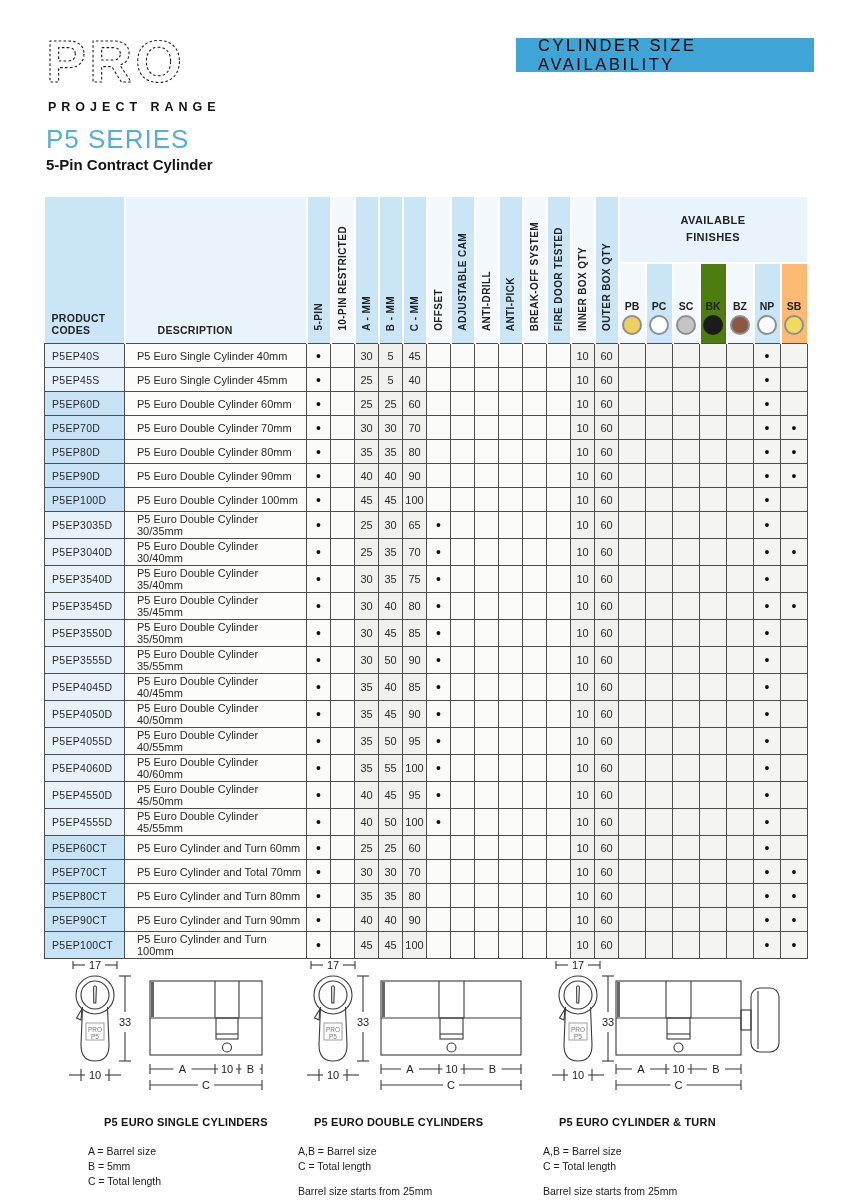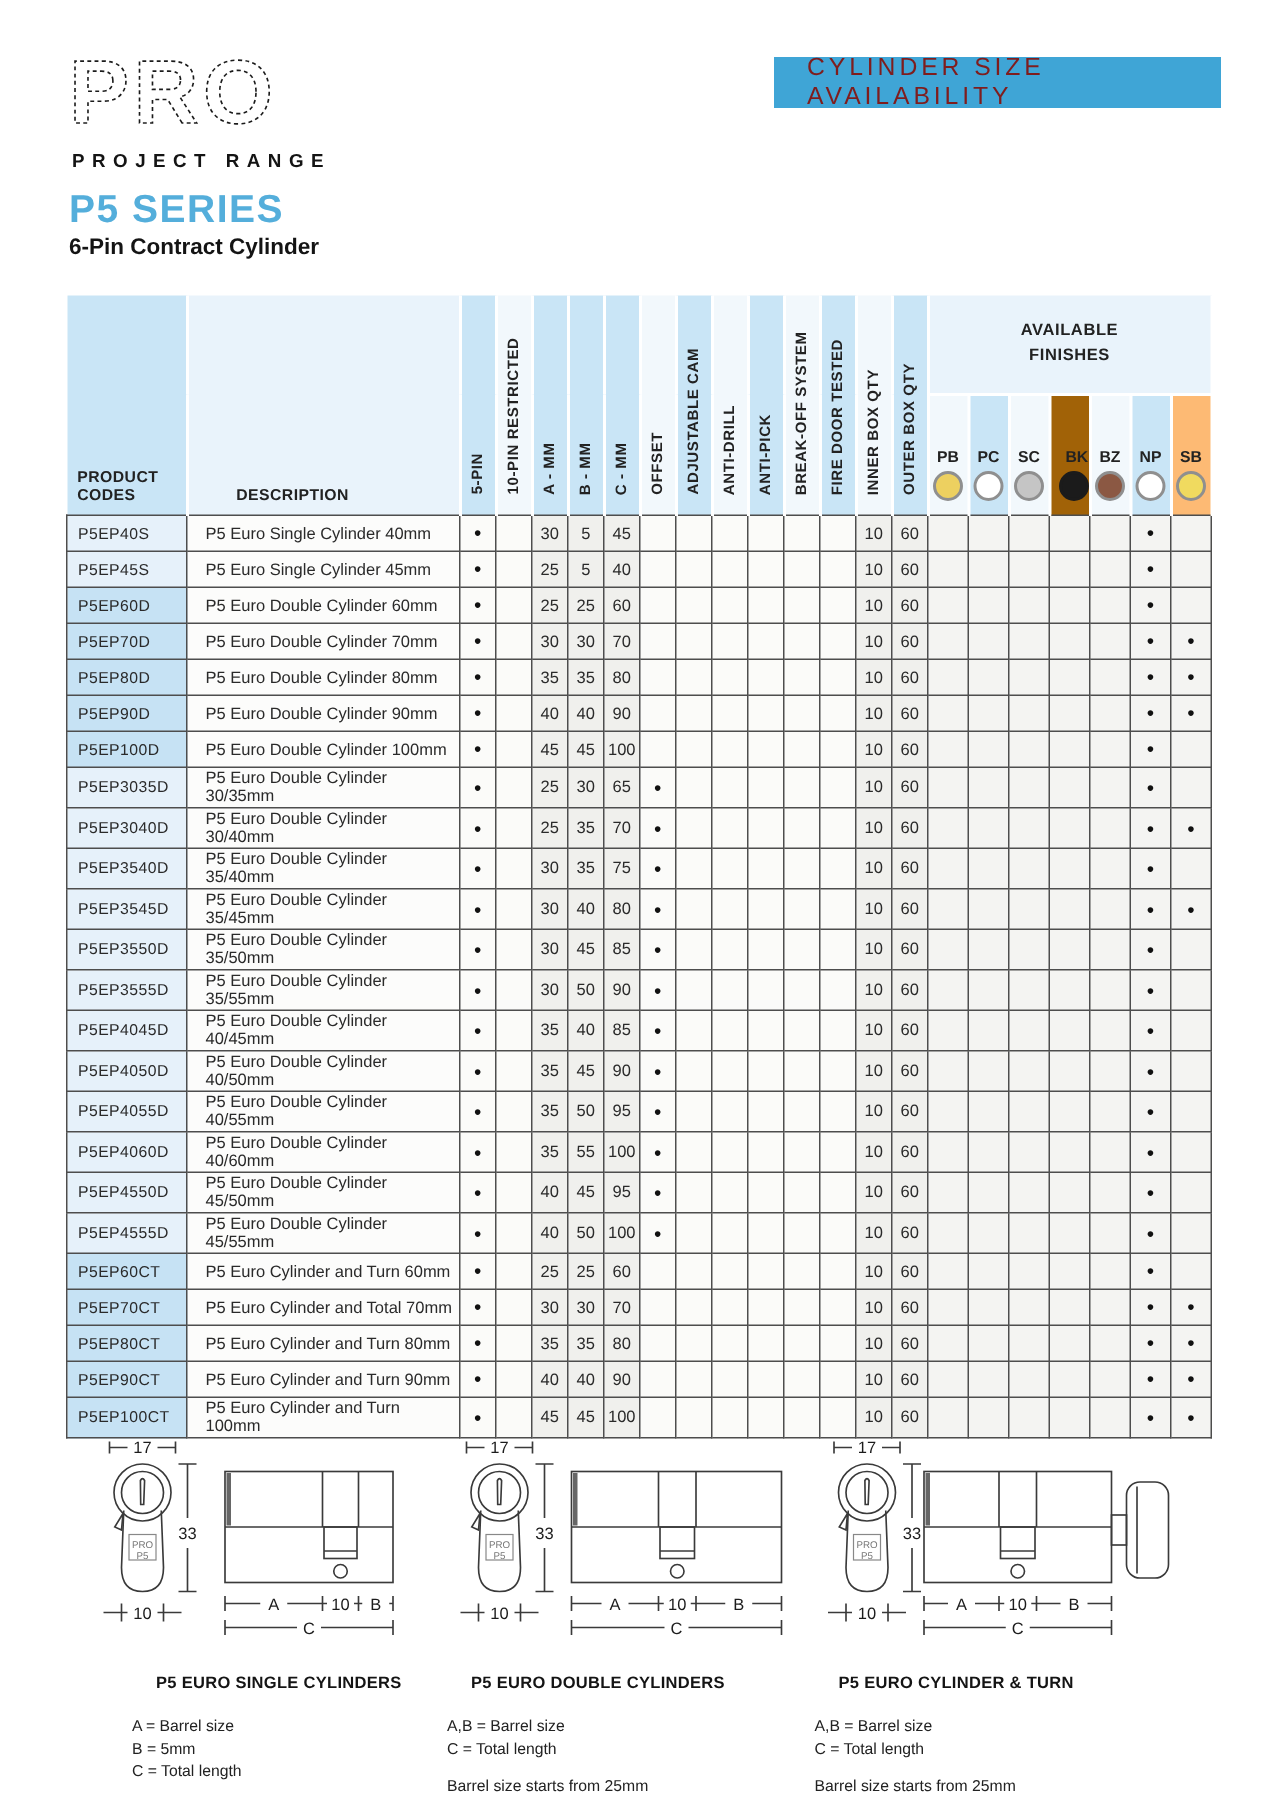--- a/index.html
+++ b/index.html
@@ -4,22 +4,22 @@
 <style>
   html,body{margin:0;padding:0;}
   body{width:849px;height:1200px;position:relative;background:#ffffff;
        font-family:"Liberation Sans",sans-serif;color:#222;overflow:hidden;}
   .abs{position:absolute;}
 
   
   #logo{left:44px;top:28px;width:220px;}
   #logo-sub{left:48px;top:100px;font-size:12.5px;font-weight:bold;letter-spacing:5px;color:#141414;}
   #banner{left:516px;top:38px;width:298px;height:34px;display:flex;align-items:center;padding-left:22px;box-sizing:border-box;}
-  #banner span{color:#7f1d1d;font-size:16.5px;letter-spacing:2.6px;font-weight:400;}
-  #series-title{left:46px;top:124px;font-size:26px;letter-spacing:1px;font-weight:700;}
+  #banner span{color:#000000;font-size:16.5px;letter-spacing:2.6px;font-weight:400;}
+  #series-title{left:46px;top:124px;font-size:26px;letter-spacing:1px;font-weight:400;}
   #series-subtitle{left:46px;top:156px;font-size:15px;font-weight:bold;color:#141414;}
 
   
   #tbl-wrap{left:44px;top:197px;}
   table{border-collapse:collapse;table-layout:fixed;width:763px;}
   thead th{padding:0;font-weight:bold;border-right:2px solid #fff;}
   th.th-codes{vertical-align:bottom;text-align:left;padding:0 4px 7px 7px;font-size:10.5px;letter-spacing:.3px;}
   th.th-desc{vertical-align:bottom;text-align:left;padding:0 4px 7px 12px;font-size:10.5px;letter-spacing:.3px;}
   th.th-vert{vertical-align:bottom;text-align:center;padding-bottom:8px;height:138px;}
   .vtext{writing-mode:vertical-rl;transform:rotate(180deg);white-space:nowrap;font-size:10px;letter-spacing:.4px;}
@@ -53,21 +53,21 @@
 <svg id="logo" class="abs" width="220" height="62" viewBox="0 0 220 62">
   <text x="2" y="54" font-size="60" font-weight="bold" letter-spacing="3" fill="none" stroke="#1a1a1a" stroke-width="1.1" stroke-dasharray="2.6 2.2">PRO</text>
 </svg>
 <div id="logo-sub" class="abs">PROJECT RANGE</div>
 
 <div id="banner" class="abs" style="background: rgb(63, 165, 214);">
   <span>CYLINDER SIZE AVAILABILITY</span>
 </div>
 
 <div id="series-title" class="abs" style="color: rgb(84, 174, 219);">P5 SERIES</div>
-<div id="series-subtitle" class="abs">6-Pin Contract Cylinder</div>
+<div id="series-subtitle" class="abs">5-Pin Contract Cylinder</div>
 
 <div id="tbl-wrap" class="abs">
   <table>
     <colgroup id="cols">
         <col style="width:80px">
         <col style="width:182px">
         <col style="width:24px">
         <col style="width:24px">
         <col style="width:24px">
         <col style="width:24px">
@@ -107,21 +107,21 @@
           <th class="th-vert" rowspan="2" style="background: rgb(242, 248, 252);"><span class="vtext">INNER BOX QTY</span></th>
           <th class="th-vert" rowspan="2" style="background: rgb(201, 229, 246);"><span class="vtext">OUTER BOX QTY</span></th>
           <th class="th-fin-title" id="fin-title-th" colspan="7" style="background: rgb(233, 243, 251);">
           <span>AVAILABLE FINISHES</span>
         </th>
       </tr>
       <tr id="fin-row">
           <th class="th-fin" style="background: rgb(242, 248, 252);"><span class="fin-code">PB</span><span class="fin-circle" style="background: rgb(237, 208, 96);"></span></th>
           <th class="th-fin" style="background: rgb(201, 229, 246);"><span class="fin-code">PC</span><span class="fin-circle" style="background: rgb(255, 255, 255);"></span></th>
           <th class="th-fin" style="background: rgb(242, 248, 252);"><span class="fin-code">SC</span><span class="fin-circle" style="background: rgb(197, 197, 197);"></span></th>
-          <th class="th-fin" style="background: #a16207; text-align: right;"><span class="fin-code">BK</span><span class="fin-circle" style="background: rgb(27, 27, 27); border-color: rgb(27, 27, 27);"></span></th>
+          <th class="th-fin" style="background: #4d7c0f;"><span class="fin-code">BK</span><span class="fin-circle" style="background: rgb(27, 27, 27); border-color: rgb(27, 27, 27);"></span></th>
           <th class="th-fin" style="background: rgb(242, 248, 252);"><span class="fin-code">BZ</span><span class="fin-circle" style="background: rgb(139, 88, 67);"></span></th>
           <th class="th-fin" style="background: rgb(201, 229, 246);"><span class="fin-code">NP</span><span class="fin-circle" style="background: rgb(255, 255, 255);"></span></th>
           <th class="th-fin" style="background: #fdba74;"><span class="fin-code">SB</span><span class="fin-circle" style="background: rgb(240, 218, 95);"></span></th>
         </tr>
     </thead>
     <tbody id="tbody">
         <tr>
           <td class="c-code light">P5EP40S</td>
           <td class="c-desc">P5 Euro Single Cylinder 40mm</td>
           <td class="c-spec"><span class="dot">•</span></td>

